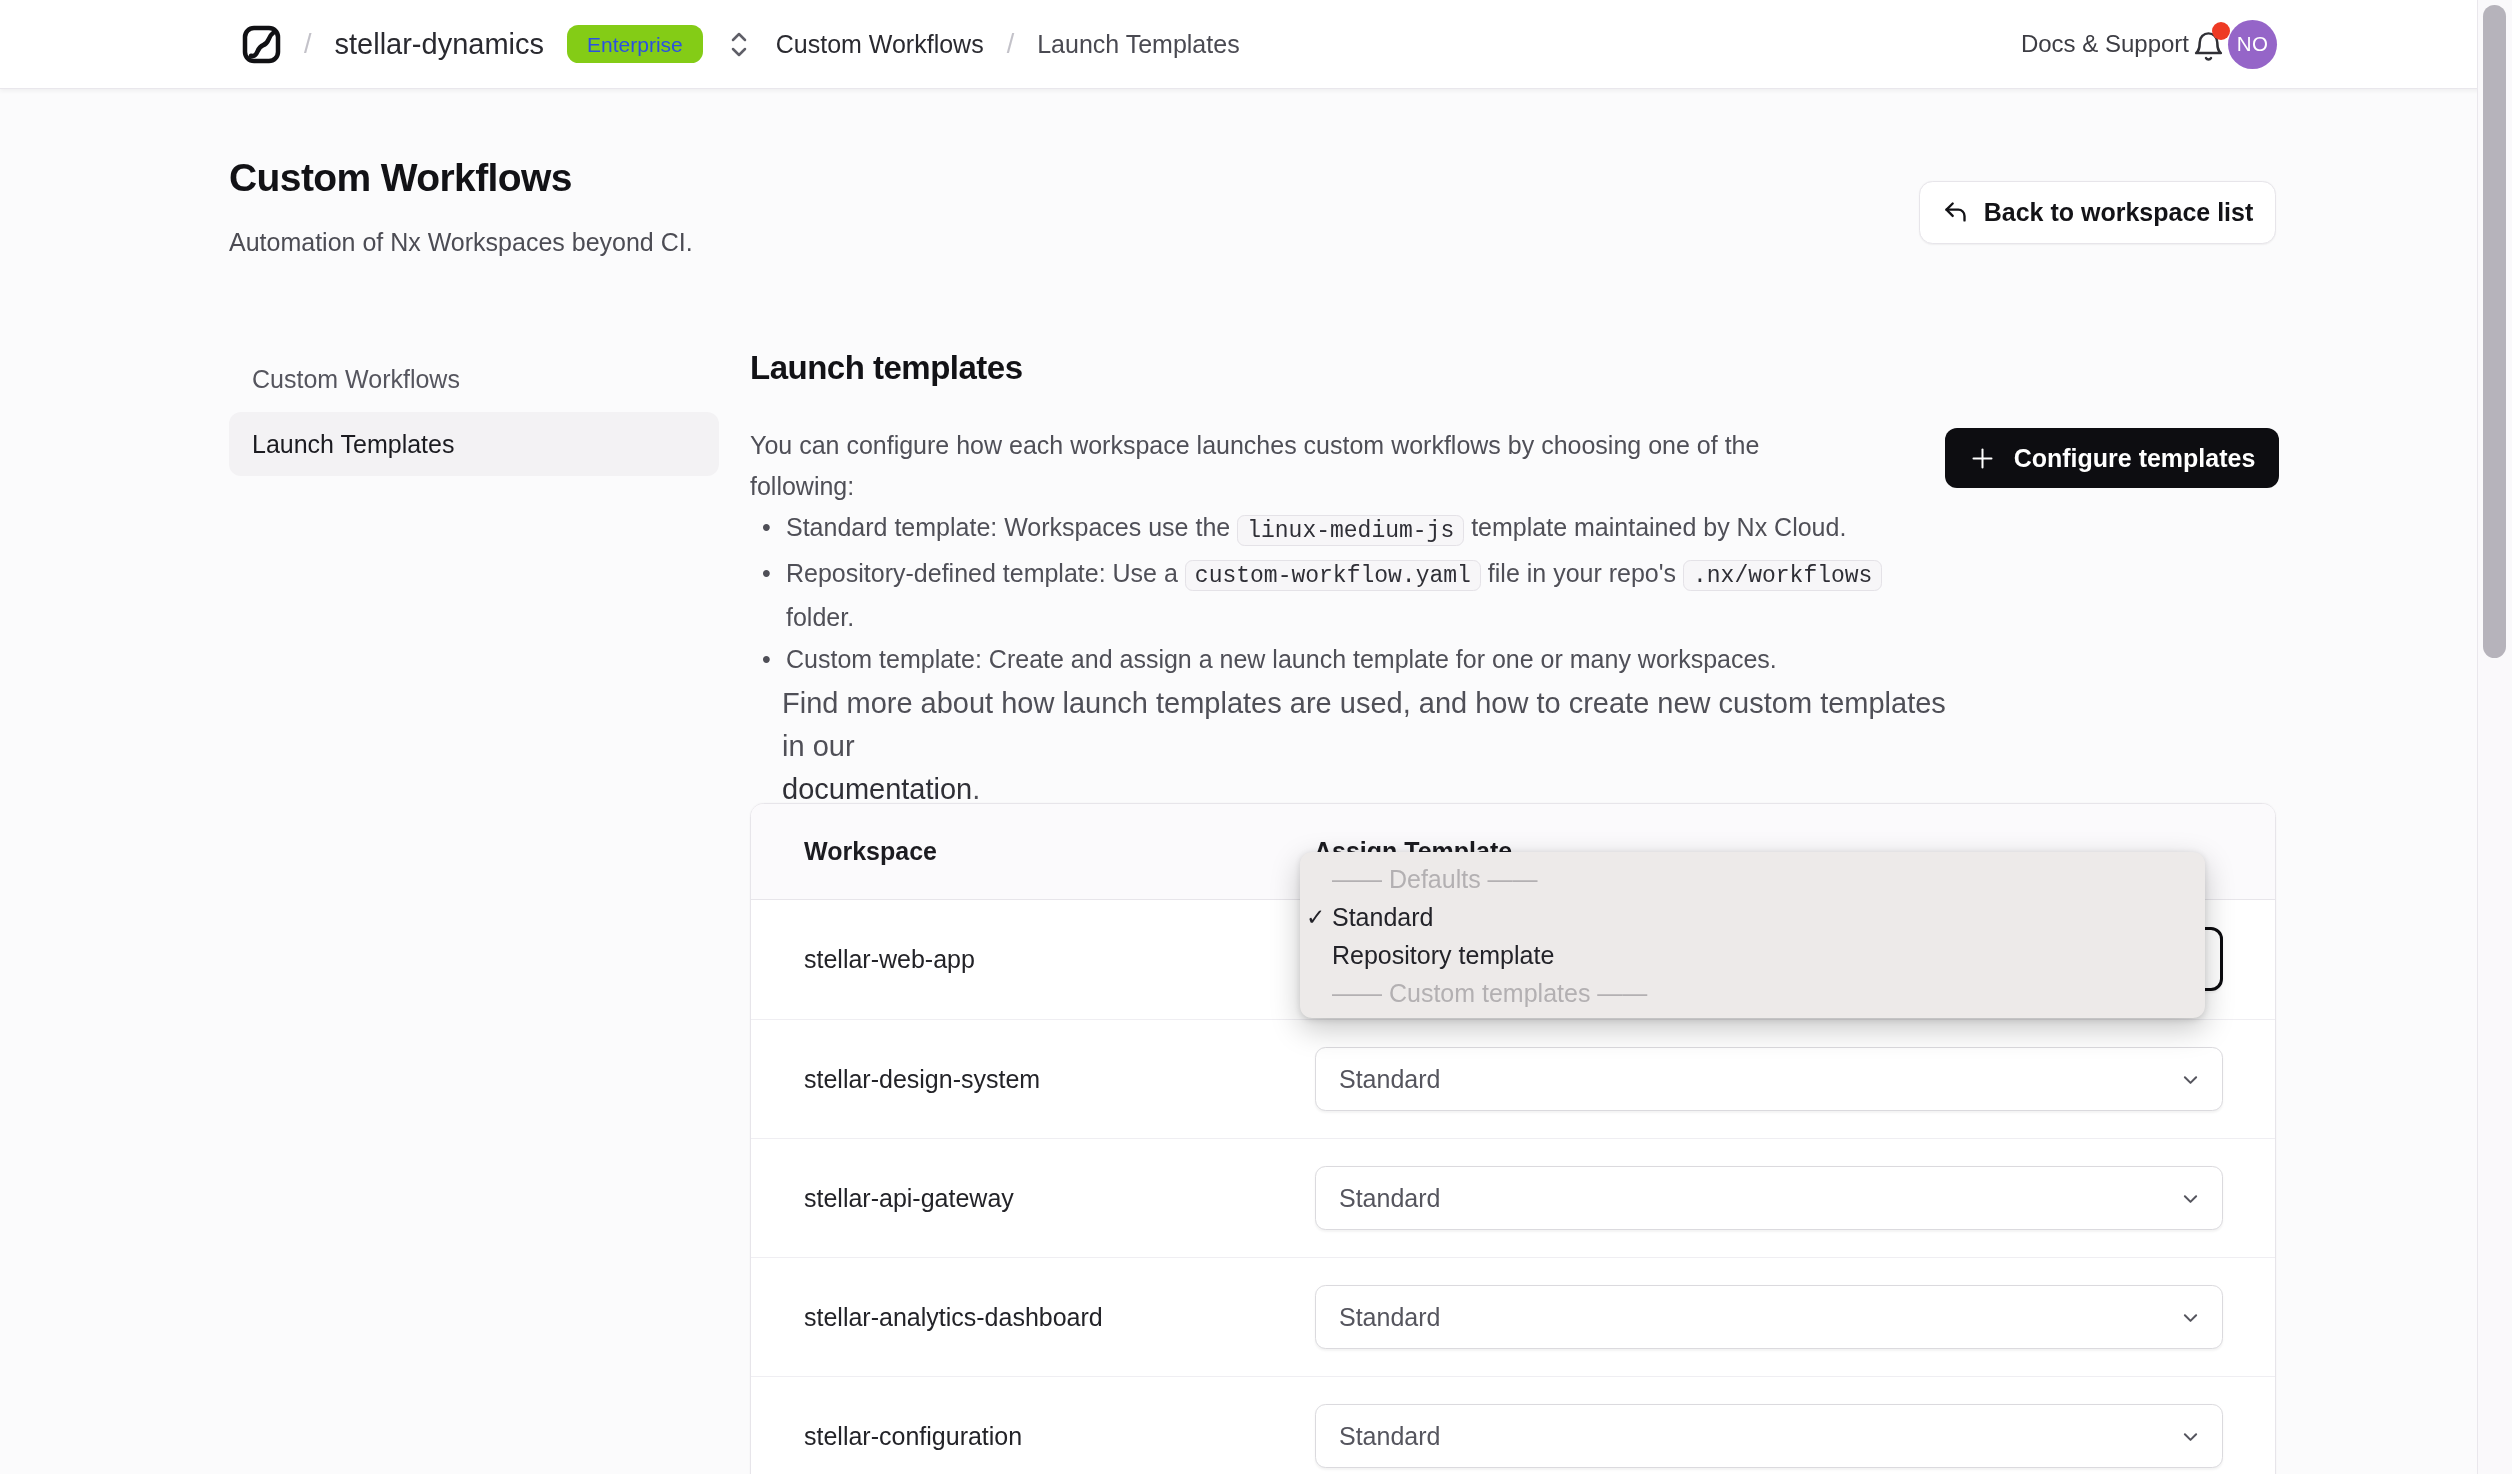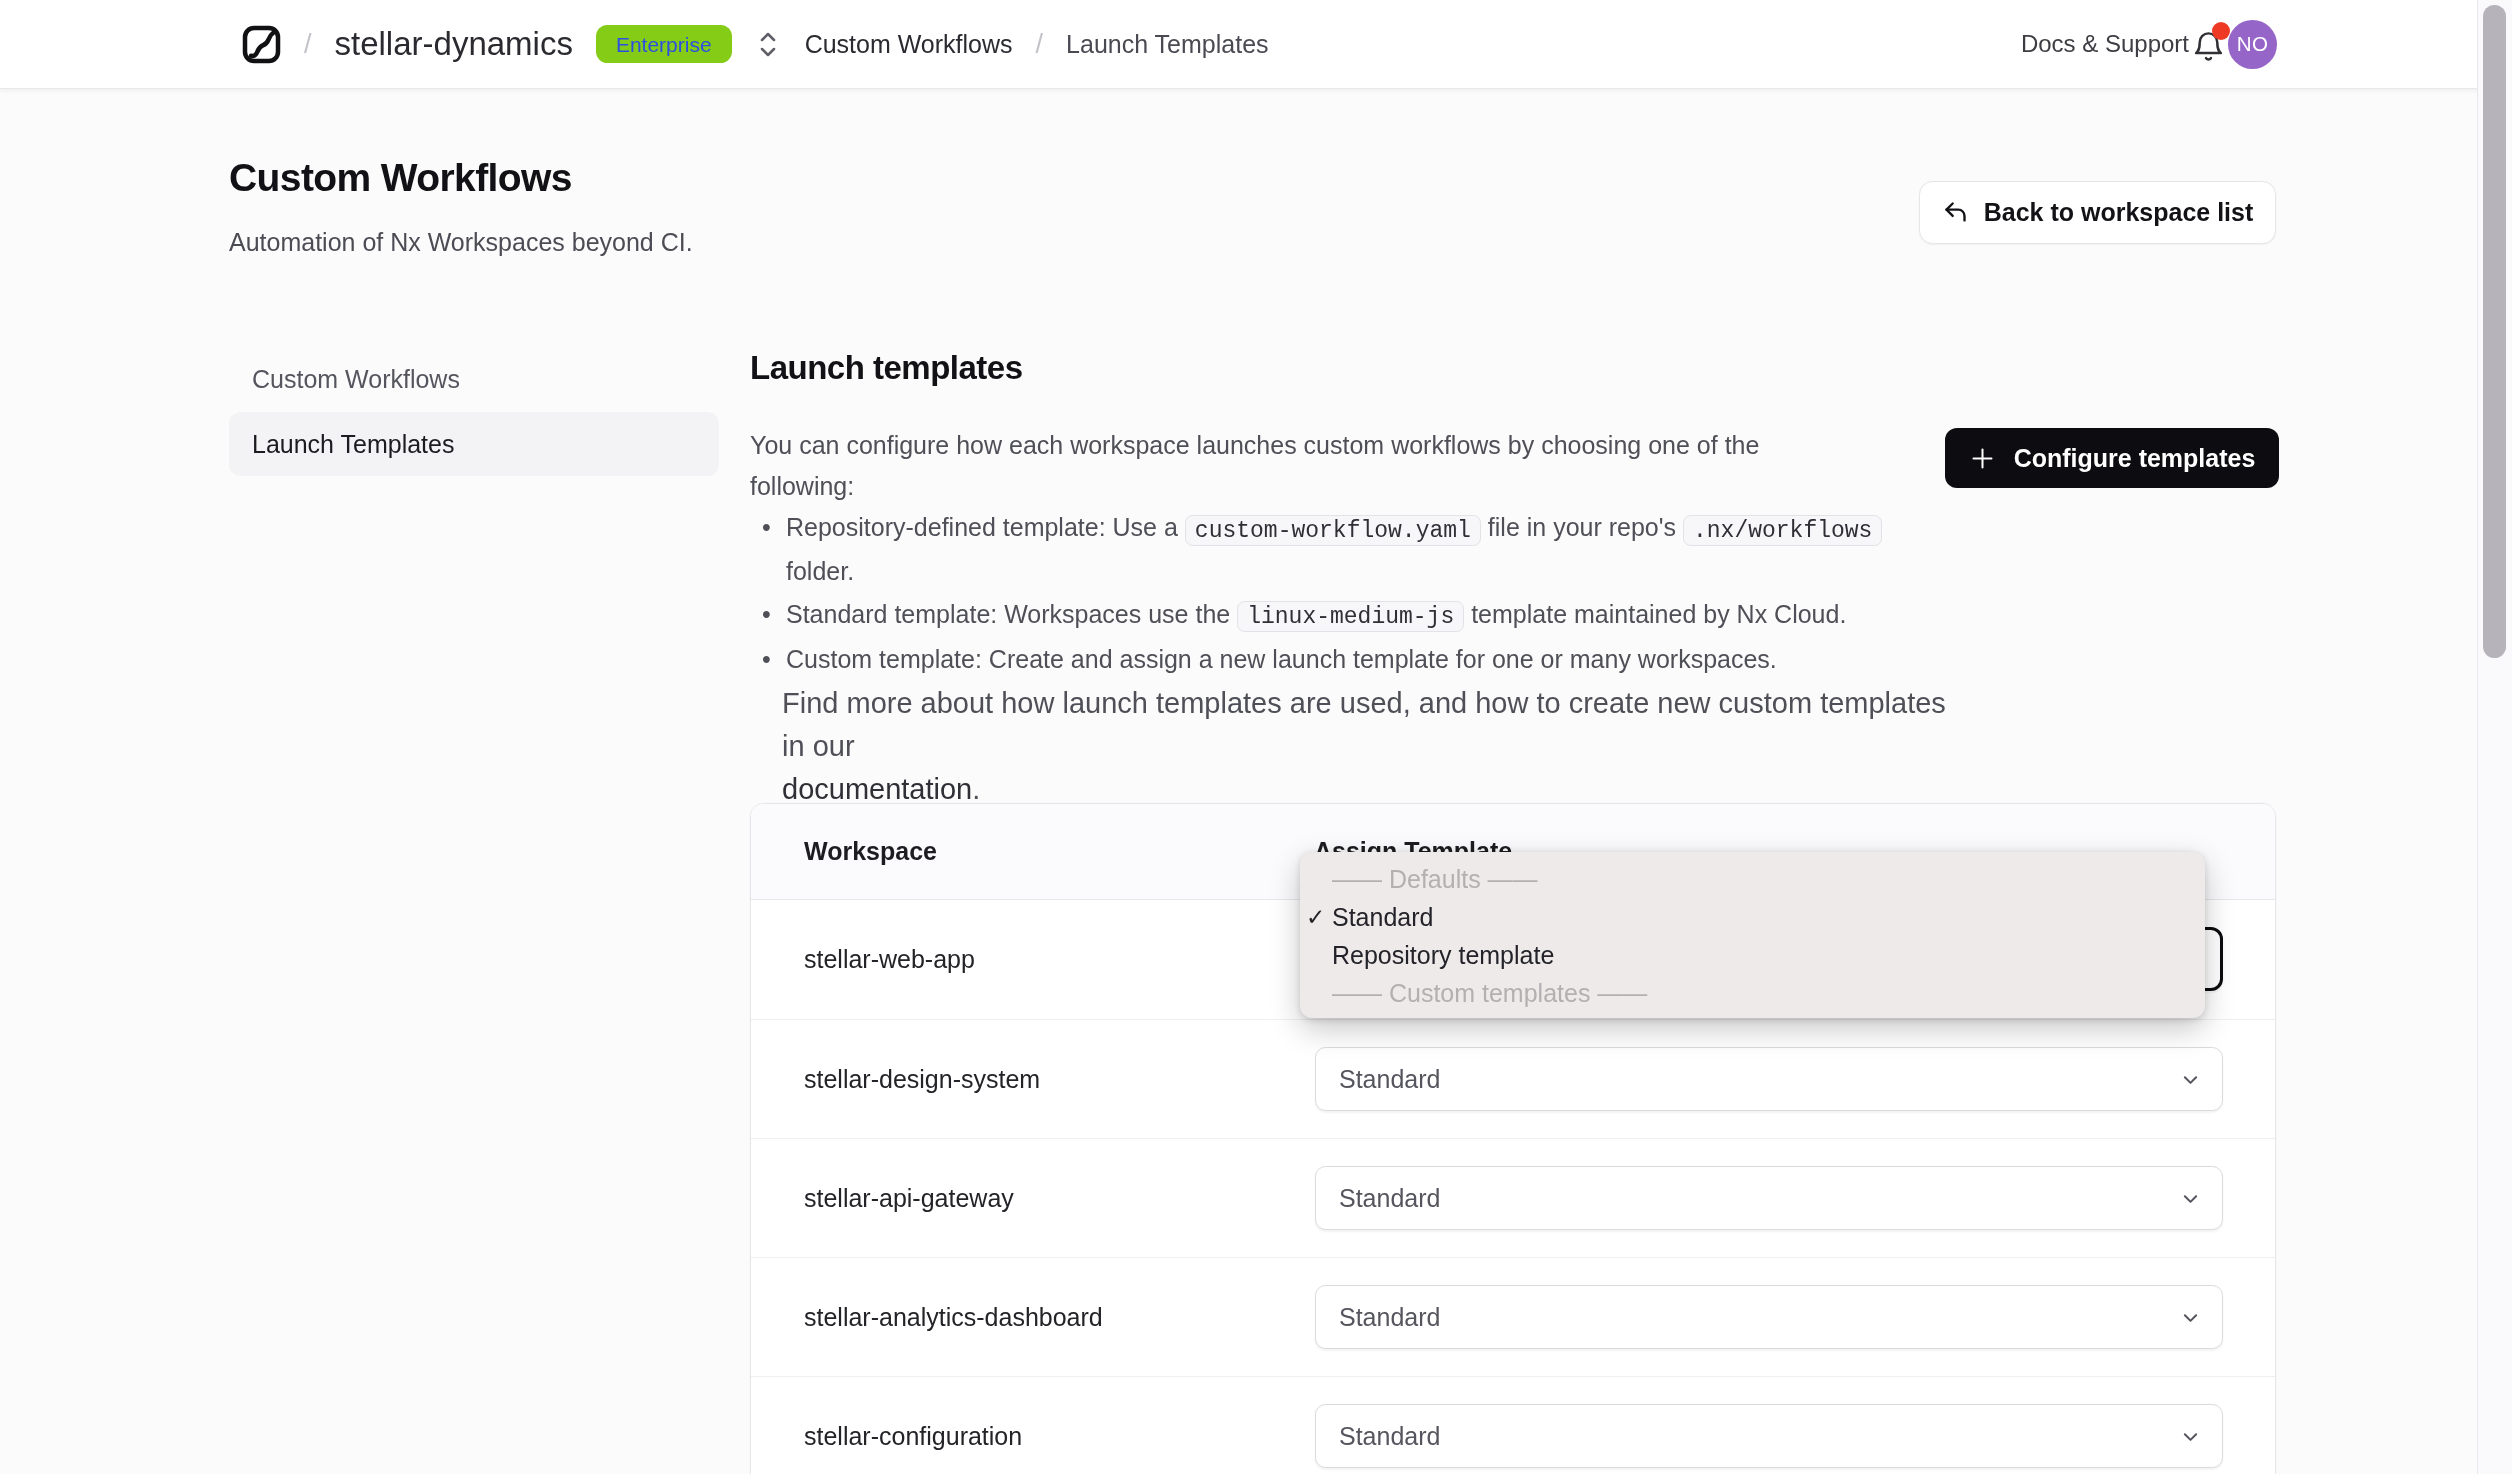--- a/index.html
+++ b/index.html
@@ -13,21 +13,21 @@
   
   .nav {
     position:absolute; left:0; top:0; width:2512px; height:89px;
     background:#ffffff; border-bottom:1.5px solid #e9e7ec;
     box-shadow:0 1.5px 4.6px rgba(16,16,20,.05);
     display:flex; align-items:center; justify-content:space-between;
     padding:0 235px 0 242px; z-index:5;
   }
   .nav-left { display:flex; align-items:center; gap:23px; }
   .crumb-sep { font-size:27px; color:#c3c2c9; font-weight:400; }
-  .crumb-org { font-size:33px; color:#2a2a30; font-weight:500; }
+  .crumb-org { font-size:29px; color:#2a2a30; font-weight:500; }
   .badge {
     background:#84cc16; color:#2b50e2; font-size:21px; font-weight:500;
     padding:8.4px 20px; border-radius:11.4px; line-height:1;
   }
   .switcher { width:27px; height:39px; color:#5f5f68; display:flex; align-items:center; }
   .crumb-section { font-size:25px; color:#2a2a30; font-weight:500; }
   .crumb-page { font-size:25px; color:#4a4a52; }
   .nav-right { display:flex; align-items:center; }
   .docs-link { font-size:24px; color:#3d3d44; }
   .bell-wrap { position:relative; width:39px; height:39px; }
@@ -206,25 +206,25 @@
 
   <div class="section-title">Launch templates</div>
 
   <div class="intro">
     <span>You can configure how each workspace launches custom workflows by choosing one of the</span><br>
     <span>following:</span>
   </div>
 
   <ul class="bullets">
     <li>
+      <span>Standard template: Workspaces use the </span><span class="chip">linux-medium-js</span><span> template maintained by Nx Cloud.</span>
+    </li>
+    <li>
       <span>Repository-defined template: Use a </span><span class="chip">custom-workflow.yaml</span><span> file in your repo's </span><span class="chip">.nx/workflows</span><br>
       <span>folder.</span>
-    </li>
-    <li>
-      <span>Standard template: Workspaces use the </span><span class="chip">linux-medium-js</span><span> template maintained by Nx Cloud.</span>
     </li>
     <li>
       <span>Custom template: Create and assign a new launch template for one or many workspaces.</span>
     </li>
   </ul>
 
   <div class="find-more">
     <span>Find more about how launch templates are used, and how to create new custom templates in our</span><br>
     <span class="doc-link">documentation</span><span>.</span>
   </div>

